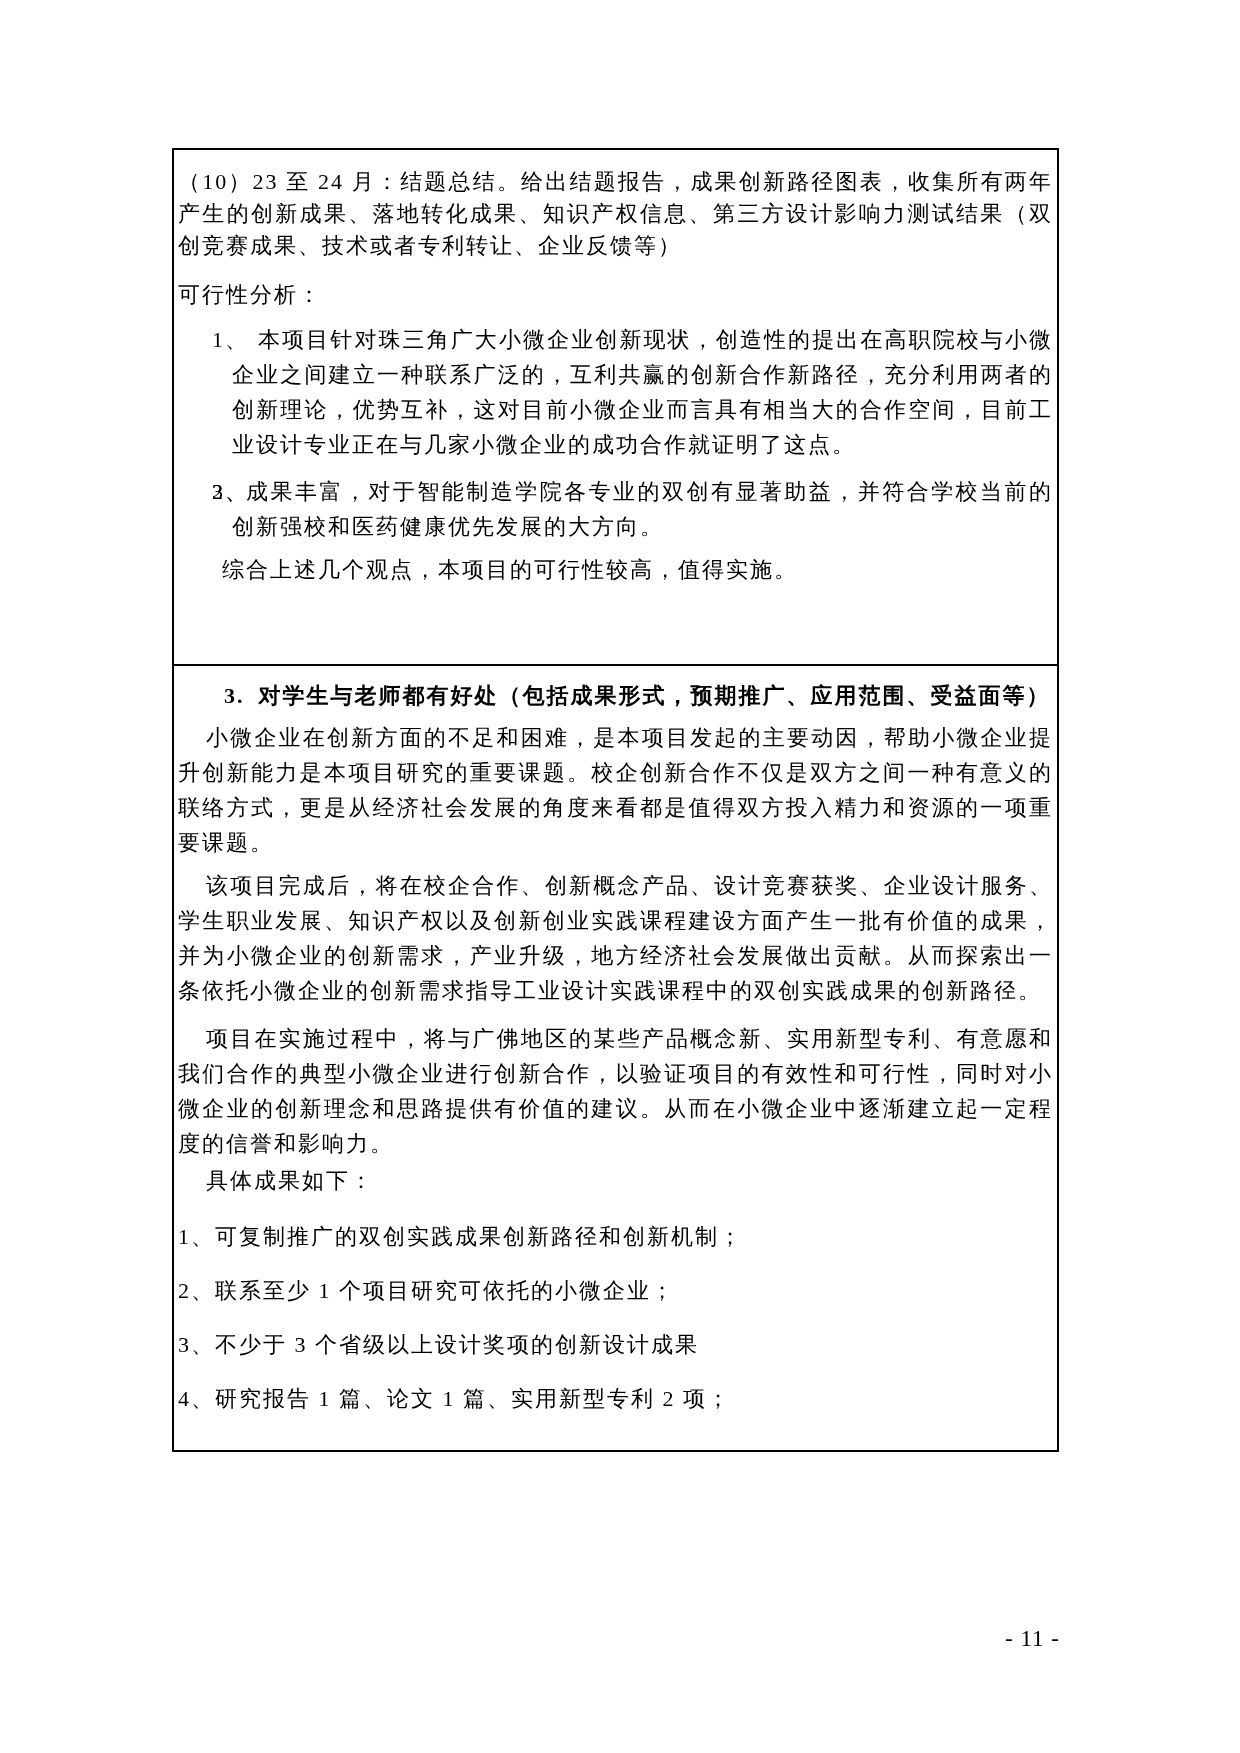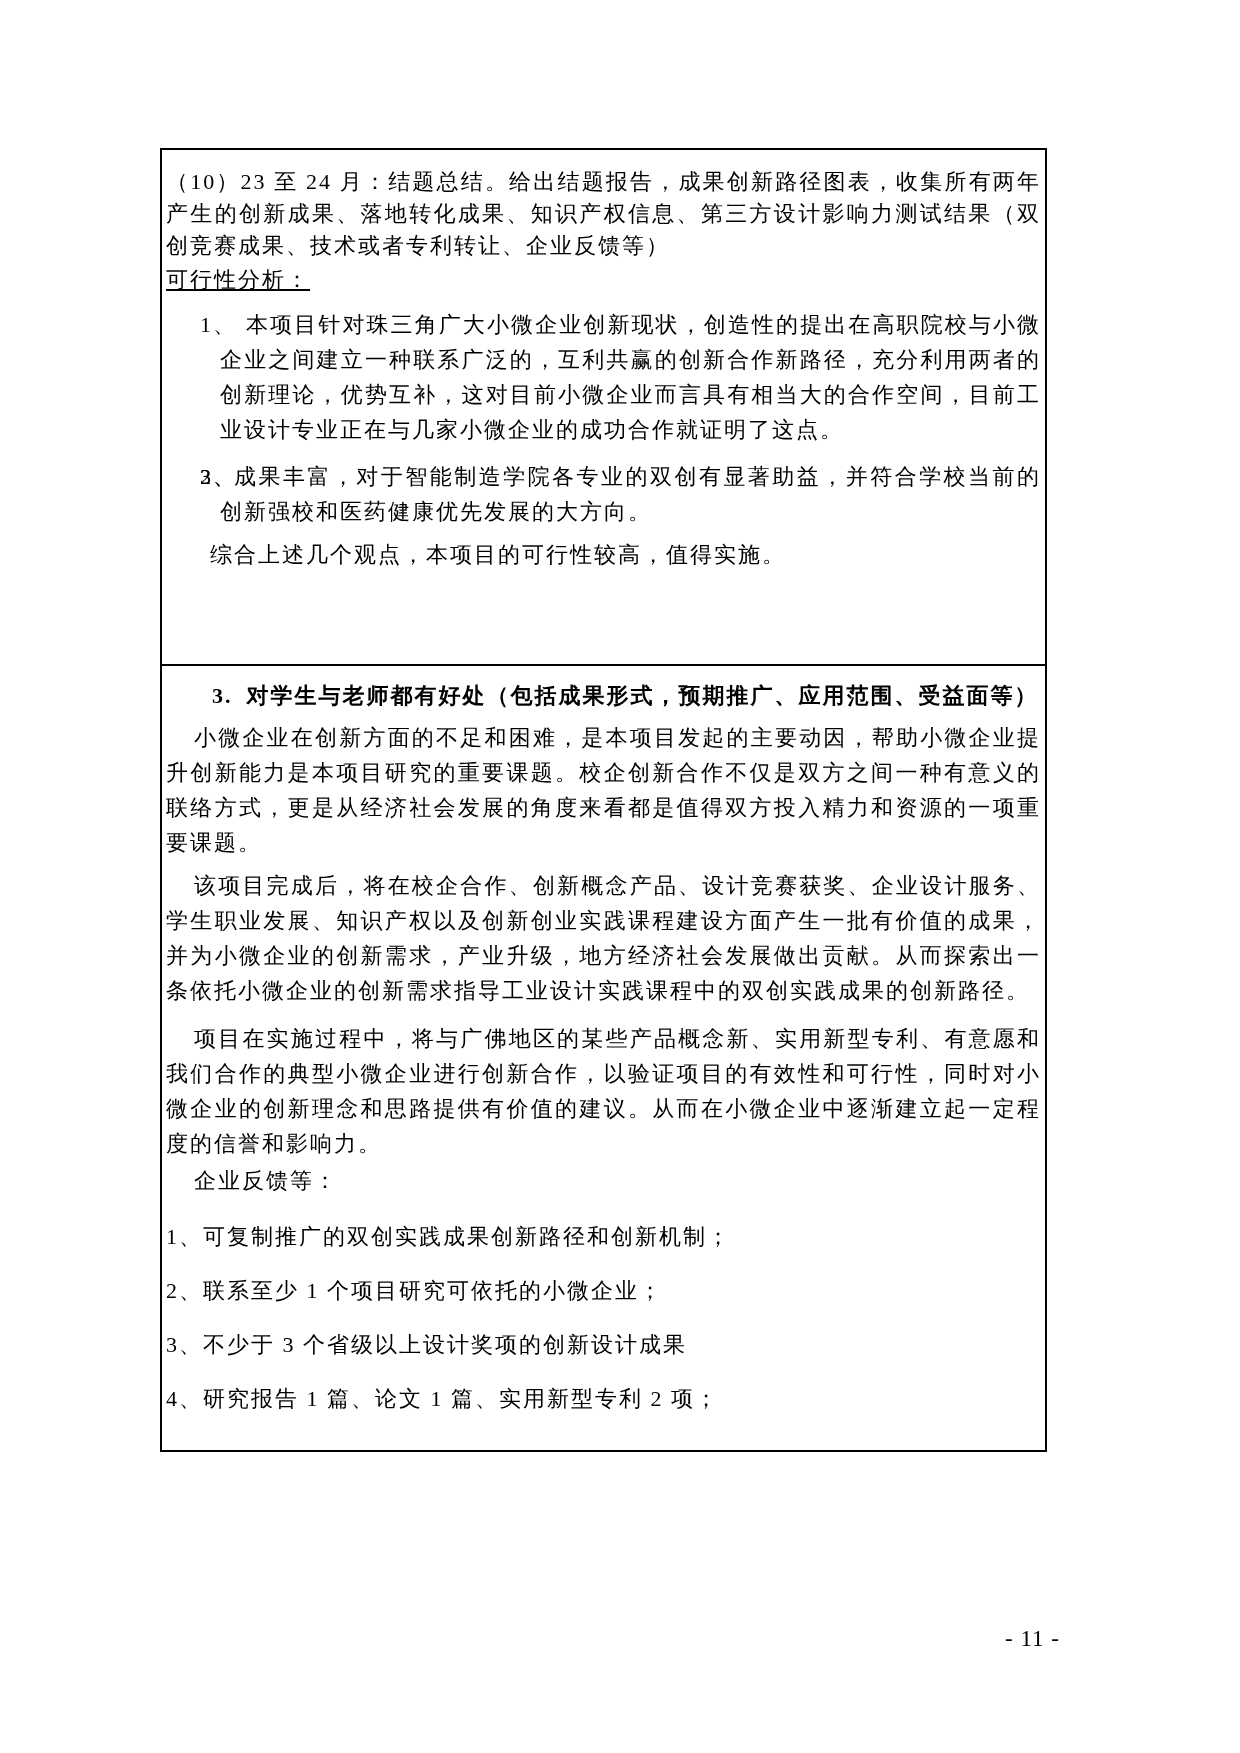--- a/index.html
+++ b/index.html
@@ -10,32 +10,32 @@
     height: 1753px;
     background: #ffffff;
     color: #000000;
     font-family: "Liberation Serif", "DejaVu Serif", serif;
     font-size: 22px;
     letter-spacing: 2px;
     overflow: hidden;
   }
   .doc-table {
     position: absolute;
-    left: 160px;
+    left: 172px;
     top: 148px;
     width: 887px;
     height: 1304px;
     border: 2px solid #000000;
   }
   .cell { padding: 0 4px; overflow: hidden; }
   .cell-feasibility { height: 516px; border-bottom: 2px solid #000000; }
   .cell-expected { height: 782px; }
 
   .p-schedule { margin: 16px 0 0 0; line-height: 32px; text-align: justify; }
-  .h-feasibility { margin: 2px 0 0 0; line-height: 32px; text-decoration: underline; }
+  .h-feasibility { margin: 17px 0 0 0; line-height: 32px; }
 
   .f-point { position: relative; padding-left: 54px; line-height: 35px; text-align: justify; }
   .f-point .num { position: absolute; left: 34px; top: 0; text-indent: 0; }
   .f-point-1 { margin-top: 11px; text-indent: 26px; }
   .f-point-2 { margin-top: 12px; text-indent: 14px; }
   .f-point-3 { margin-top: 11px; text-indent: 14px; }
   .f-conclusion { margin: 8px 0 0 44px; line-height: 35px; }
 
   .s-head { margin: 12px 0 0 46px; line-height: 35px; font-weight: bold; }
   .s-head .hnum { margin-right: 14px; }
@@ -85,21 +85,21 @@
       <div class="s-head">
         <span class="hnum">3.</span><span>对学生与老师都有好处（包括成果形式，预期推广、应用范围、受益面等）</span>
       </div>
 
       <div class="s-para s-para-1">小微企业在创新方面的不足和困难，是本项目发起的主要动因，帮助小微企业提升创新能力是本项目研究的重要课题。校企创新合作不仅是双方之间一种有意义的联络方式，更是从经济社会发展的角度来看都是值得双方投入精力和资源的一项重要课题。</div>
 
       <div class="s-para s-para-2">该项目完成后，将在校企合作、创新概念产品、设计竞赛获奖、企业设计服务、学生职业发展、知识产权以及创新创业实践课程建设方面产生一批有价值的成果，并为小微企业的创新需求，产业升级，地方经济社会发展做出贡献。从而探索出一条依托小微企业的创新需求指导工业设计实践课程中的双创实践成果的创新路径。</div>
 
       <div class="s-para s-para-3">项目在实施过程中，将与广佛地区的某些产品概念新、实用新型专利、有意愿和我们合作的典型小微企业进行创新合作，以验证项目的有效性和可行性，同时对小微企业的创新理念和思路提供有价值的建议。从而在小微企业中逐渐建立起一定程度的信誉和影响力。</div>
 
-      <div class="s-intro">企业反馈等：</div>
+      <div class="s-intro">具体成果如下：</div>
 
       <div class="r-item r-item-first">1、可复制推广的双创实践成果创新路径和创新机制；</div>
       <div class="r-item">2、联系至少 1 个项目研究可依托的小微企业；</div>
       <div class="r-item">3、不少于 3 个省级以上设计奖项的创新设计成果</div>
       <div class="r-item">4、研究报告 1 篇、论文 1 篇、实用新型专利 2 项；</div>
     </div>
 
   </div>
 
   <div class="page-number">- 11 -</div>

